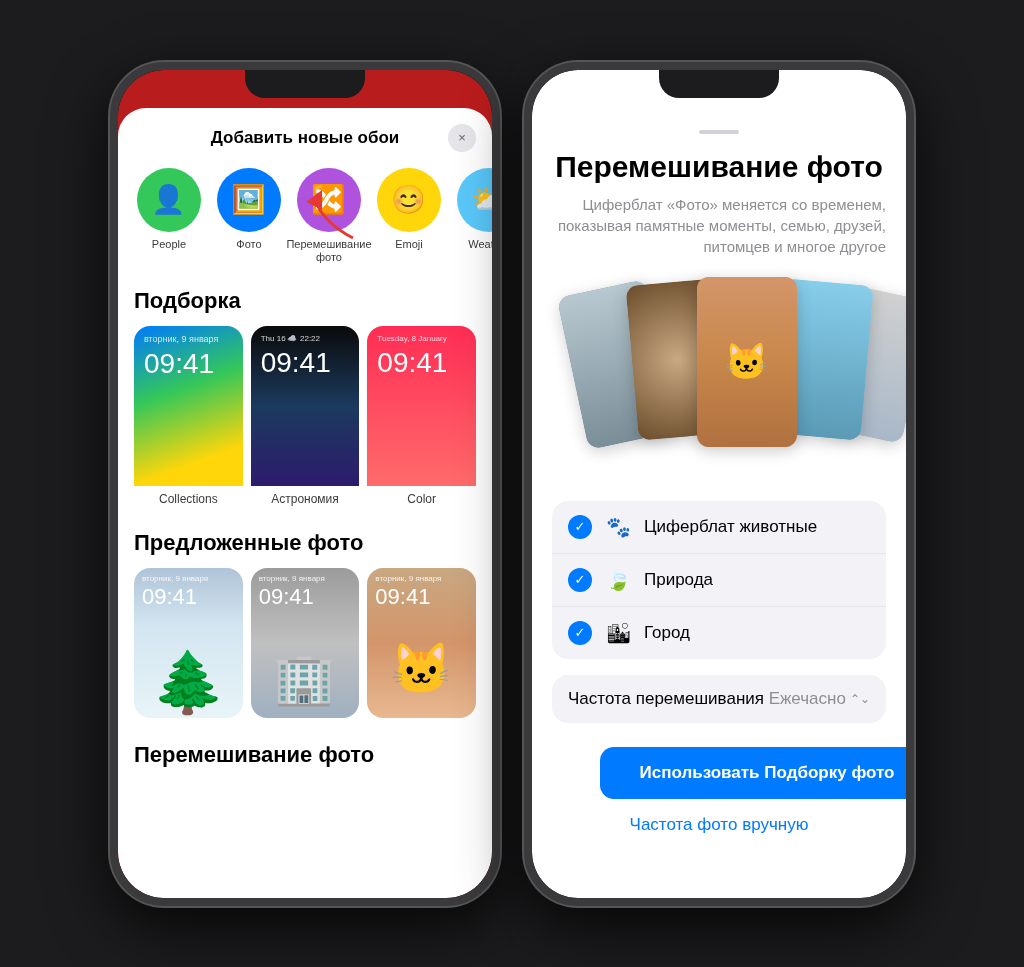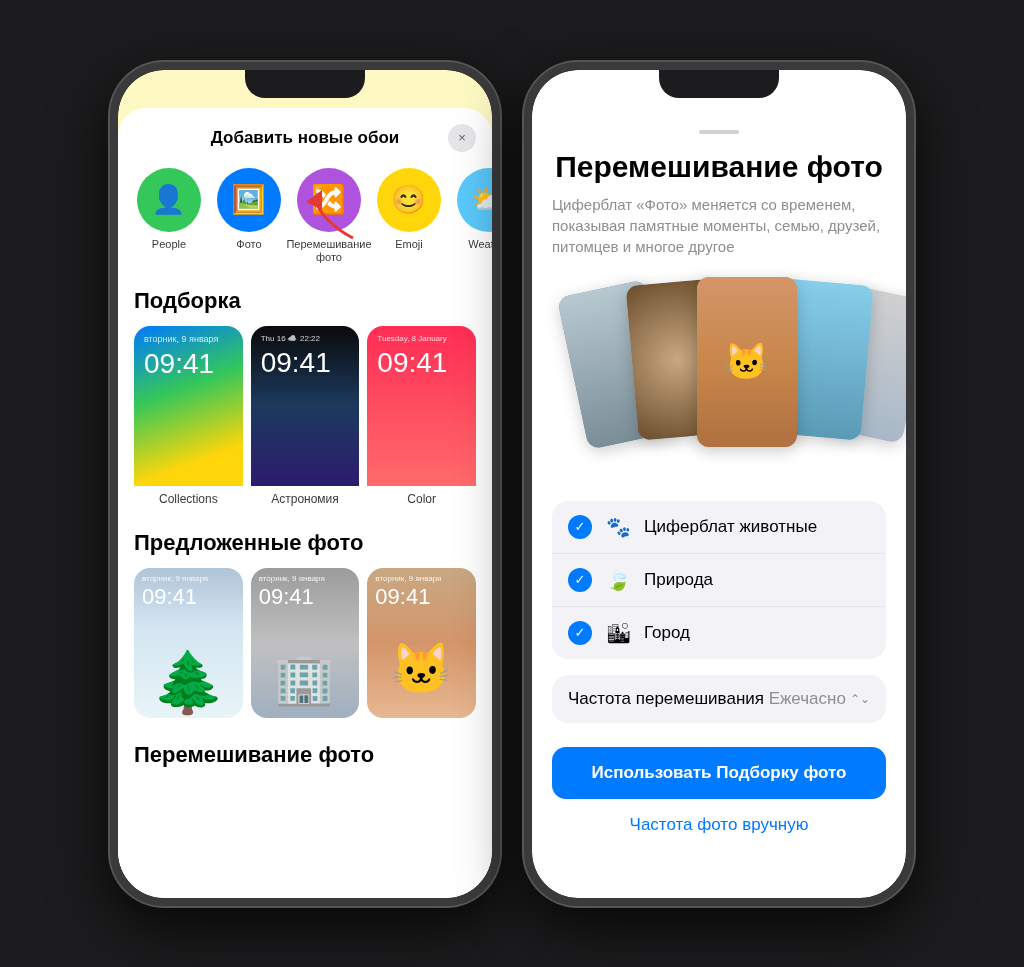--- a/index.html
+++ b/index.html
@@ -42,21 +42,21 @@
       width: 100%;
       height: 100%;
       background: #f2f2f7;
       border-radius: 46px;
       overflow: hidden;
       position: relative;
     }
 
     
     .left-screen {
-      background: #fef9c3;
+      background: #b91c1c;
     }
 
     .modal-sheet {
       position: absolute;
       bottom: 0;
       left: 0;
       right: 0;
       height: 790px;
       background: white;
       border-radius: 28px 28px 0 0;
@@ -276,21 +276,21 @@
       font-size: 30px;
       font-weight: 700;
       color: #000;
       text-align: center;
       margin-bottom: 10px;
     }
 
     .detail-subtitle {
       font-size: 15px;
       color: #8e8e93;
-      text-align: left;
+      text-align: right;
       line-height: 1.4;
       margin-bottom: 20px;
     }
 
     
     .photo-stack {
       display: flex;
       justify-content: center;
       align-items: center;
       height: 200px;
@@ -386,20 +386,21 @@
       color: white;
       border: none;
       border-radius: 14px;
       padding: 16px;
       font-size: 17px;
       font-weight: 600;
       text-align: center;
       cursor: pointer;
       margin-bottom: 12px;
       width: 100%;
+      margin-left: 48px;
     }
 
     .btn-link {
       background: none;
       border: none;
       color: #007aff;
       font-size: 17px;
       text-align: center;
       cursor: pointer;
       width: 100%;

